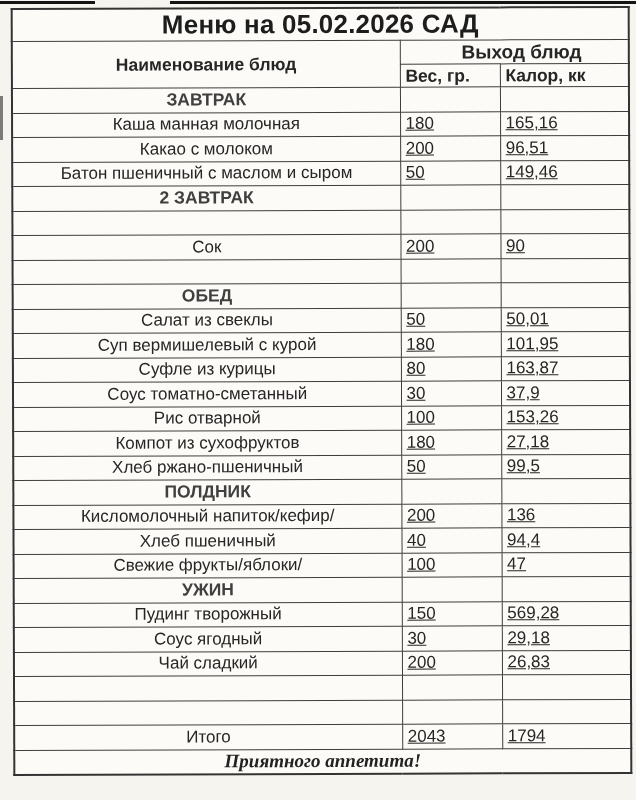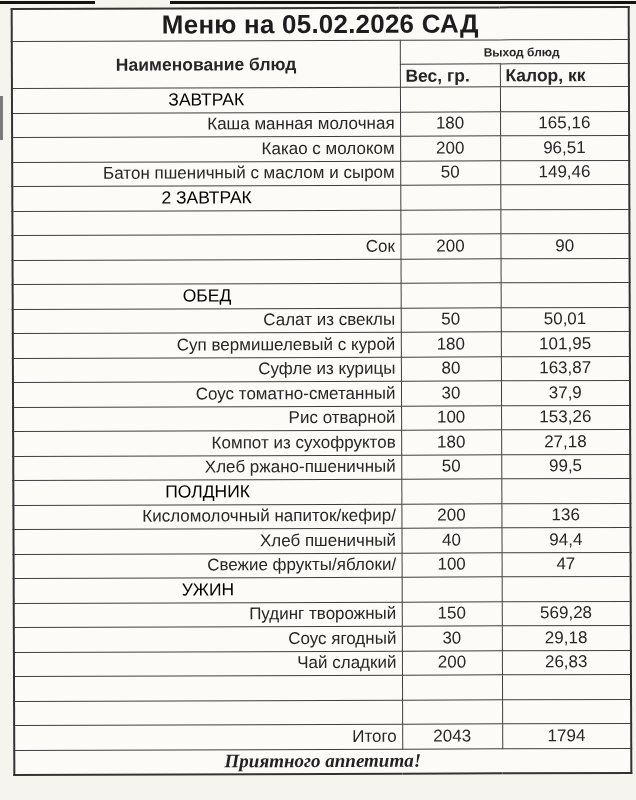--- a/index.html
+++ b/index.html
@@ -26,25 +26,25 @@
     font-size:17px;
     height:23.5px;
     white-space:nowrap;overflow:hidden;
     color:#262626;
   }
   td.title{
     height:30px;font-size:26px;font-weight:700;text-align:center;
     letter-spacing:.2px;color:#1d1d1d;
   }
   td.colhead-name{font-weight:700;text-align:center;font-size:17.5px;}
-  td.colhead-group{font-weight:700;text-align:center;height:23px;font-size:12px;padding-left:20px;}
+  td.colhead-group{font-weight:700;text-align:center;height:23px;font-size:19px;padding-left:20px;}
   td.colhead-sub{font-weight:700;text-align:left;height:22px;font-size:17.5px;}
-  td.name{text-align:right;}
-  td.name.section{text-align:center;font-weight:400;font-size:17.5px;color:#000000;}
-  td.num{text-align:center;}
+  td.name{text-align:center;}
+  td.name.section{text-align:center;font-weight:700;font-size:17.5px;color:#404040;}
+  td.num{text-align:left;text-decoration:underline;}
   td.footer{
     height:23px;text-align:center;font-style:italic;font-weight:600;
     font-size:19px;font-family:"Liberation Serif","DejaVu Serif",serif;
     color:#222;
   }
 </style>
 </head>
 <body>
 
 <div class="scan-artifact" id="scan-line-left"></div>

